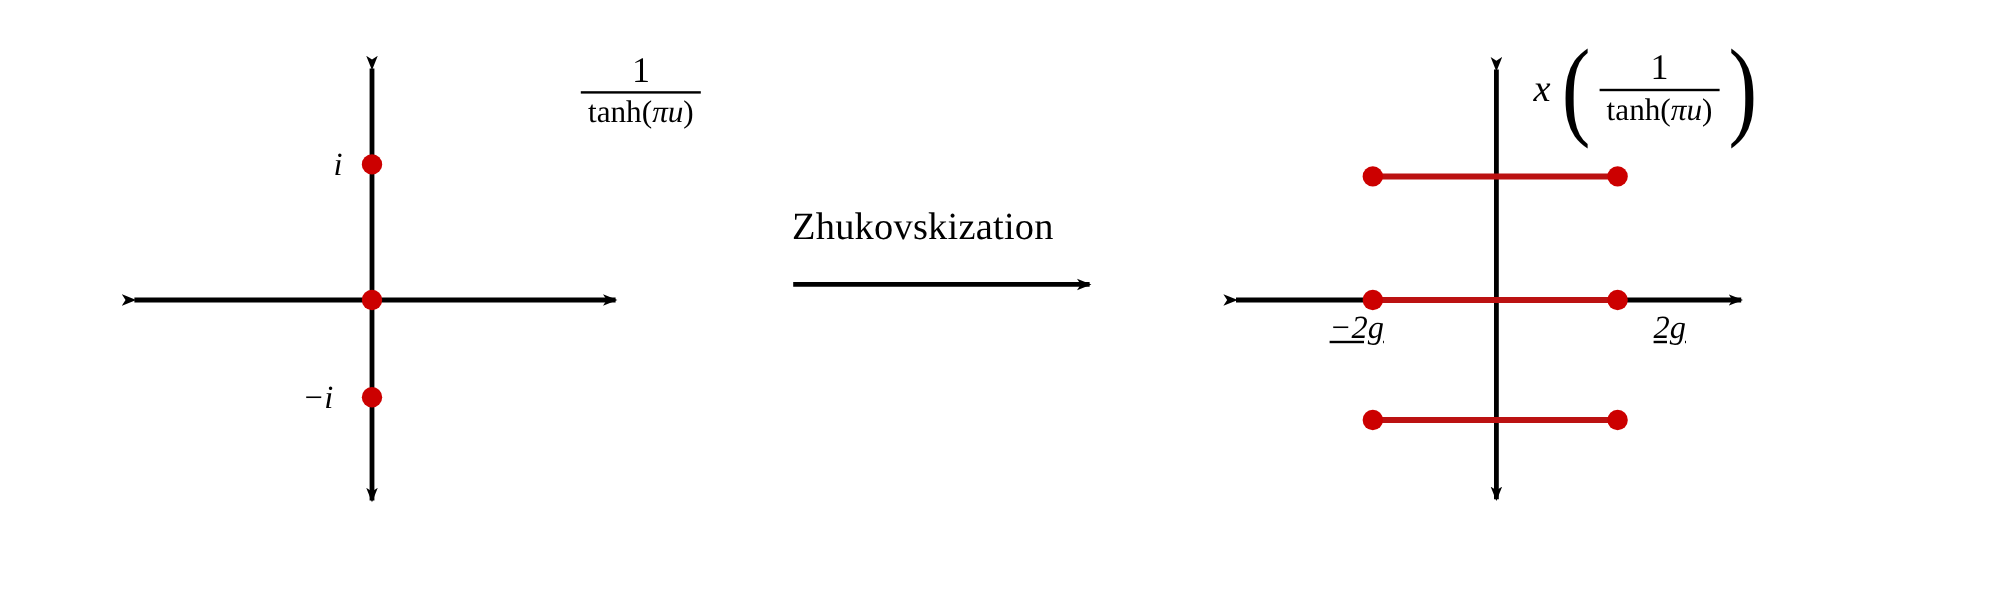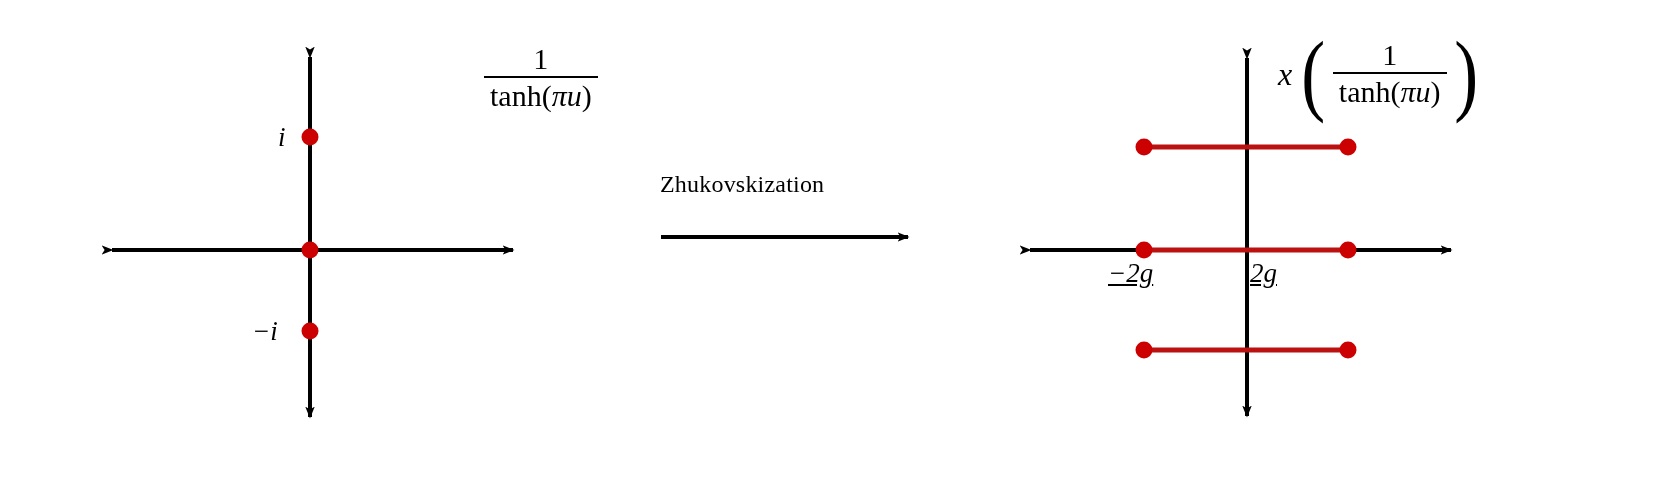--- a/index.html
+++ b/index.html
@@ -30,21 +30,21 @@
     line-height: 1;
     user-select: none;
   }
   
   .pt-label {
     font-size: 27px;
     font-style: italic;
   }
   
   .arrow-caption {
-    font-size: 24px;
+    font-size: 32px;
     letter-spacing: 0.2px;
   }
   
   .frac {
     display: inline-block;
     vertical-align: middle;
     text-align: center;
   }
   .frac .num {
     display: block;
@@ -53,21 +53,21 @@
   }
   .frac .bar {
     display: block;
     height: 2px;
     background: #000;
     width: 100%;
   }
   .frac .den {
     display: block;
     padding: 3px 6px 0 6px;
-    font-size: 30px;
+    font-size: 26px;
   }
   .mi { font-style: italic; }
   .mo { font-style: normal; }
   
   .expr {
     display: flex;
     align-items: center;
     gap: 4px;
   }
   .bigparen {
@@ -141,21 +141,21 @@
     <span class="num mo">1</span>
     <span class="bar"></span>
     <span class="den"><span class="mo">tanh</span><span class="mo">(</span><span class="mi">π</span><span class="mi">u</span><span class="mo">)</span></span>
   </span>
 </div>
 
 <div class="mathlabel arrow-caption" style="left:660px; top:172px;">Zhukovskization</div>
 
 <div class="mathlabel pt-label" style="left:1108px; top:260px;text-decoration:underline;">−2g</div>
 
-<div class="mathlabel pt-label" style="left:1250px; top:260px;text-decoration:underline;">2g</div>
+<div class="mathlabel pt-label" style="left:1378px; top:260px;text-decoration:underline;">2g</div>
 
 <div class="mathlabel" style="left:1278px; top:40px;">
   <span class="expr">
     <span class="xvar">x</span>
     <span class="bigparen">(</span>
     <span class="frac">
       <span class="num mo">1</span>
       <span class="bar"></span>
       <span class="den"><span class="mo">tanh</span><span class="mo">(</span><span class="mi">π</span><span class="mi">u</span><span class="mo">)</span></span>
     </span>

